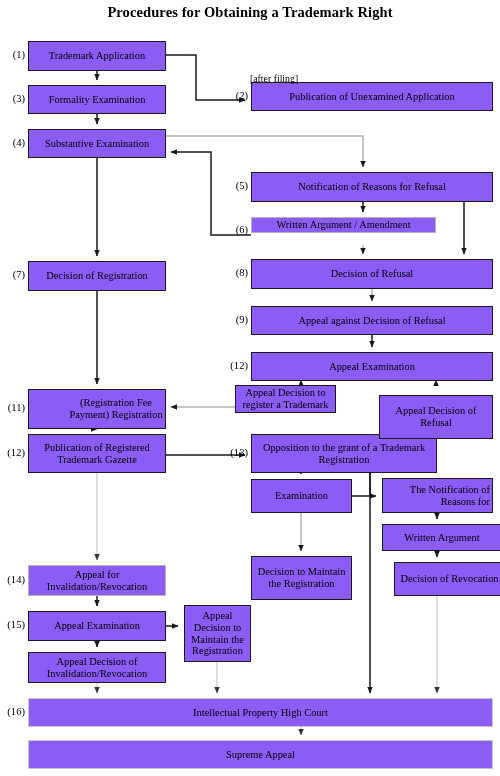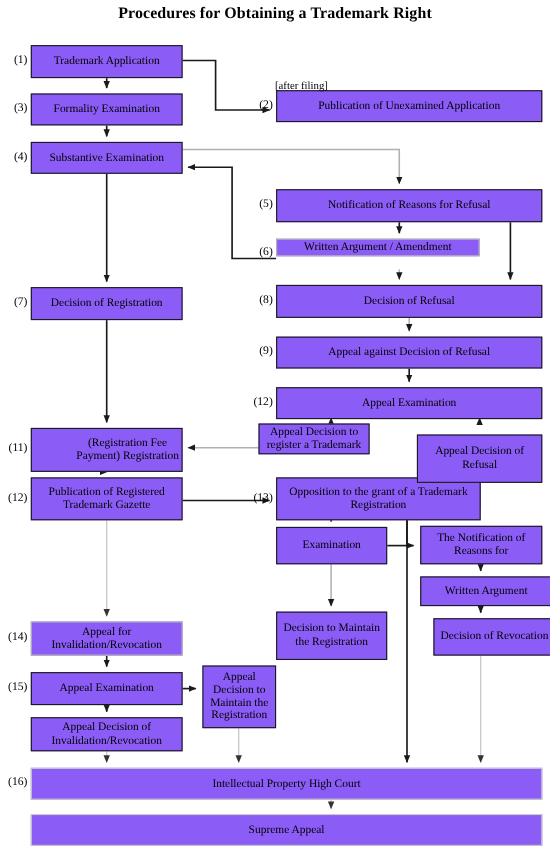--- a/index.html
+++ b/index.html
@@ -99,21 +99,21 @@
       <div class="tag" style="left: 221px; width: 27px; top: 359.5px;">(12)</div>
       <div class="node" style="left: 28px; top: 389px; width: 138px; height: 40px; padding-left: 40px;">(Registration Fee Payment) Registration</div>
       <div class="tag" style="left: -2px; width: 27px; top: 402px;">(11)</div>
       <div class="node" style="left: 28px; top: 434px; width: 138px; height: 39px;">Publication of Registered Trademark Gazette</div>
       <div class="tag" style="left: -2px; width: 27px; top: 446.5px;">(12)</div>
       <div class="node" style="left: 251px; top: 434px; width: 186px; height: 39px;">Opposition to the grant of a Trademark Registration</div>
       <div class="tag" style="left: 221px; width: 27px; top: 446.5px;">(13)</div>
       <div class="node" style="left: 235px; top: 385px; width: 101px; height: 28px;">Appeal Decision to register a Trademark</div>
       <div class="node" style="left: 379px; top: 395px; width: 114px; height: 44px;">Appeal Decision of Refusal</div>
       <div class="node" style="left: 251px; top: 479px; width: 101px; height: 34px;">Examination</div>
-      <div class="node" style="left: 382px; top: 478px; width: 111px; height: 35px;">The Notification of Reasons for</div>
+      <div class="node" style="left: 382px; top: 478px; width: 111px; height: 35px; text-align: right;">The Notification of Reasons for</div>
       <div class="node" style="left: 382px; top: 524px; width: 120px; height: 27px;">Written Argument</div>
       <div class="node" style="left: 382px; top: 562px; width: 111px; height: 34px; margin-left: 12px;">Decision of Revocation</div>
       <div class="node" style="left: 251px; top: 556px; width: 101px; height: 44px;">Decision to Maintain the Registration</div>
       <div class="node light" style="left: 28px; top: 565px; width: 138px; height: 31px;">Appeal for Invalidation/Revocation</div>
       <div class="tag" style="left: -2px; width: 27px; top: 573.5px;">(14)</div>
       <div class="node" style="left: 28px; top: 611px; width: 138px; height: 30px;">Appeal Examination</div>
       <div class="tag" style="left: -2px; width: 27px; top: 619px;">(15)</div>
       <div class="node" style="left: 184px; top: 605px; width: 67px; height: 57px;">Appeal Decision to Maintain the Registration</div>
       <div class="node" style="left: 28px; top: 652px; width: 138px; height: 31px;">Appeal Decision of Invalidation/Revocation</div>
       <div class="node lighter" style="left: 28px; top: 698px; width: 465px; height: 29px;">Intellectual Property High Court</div>

